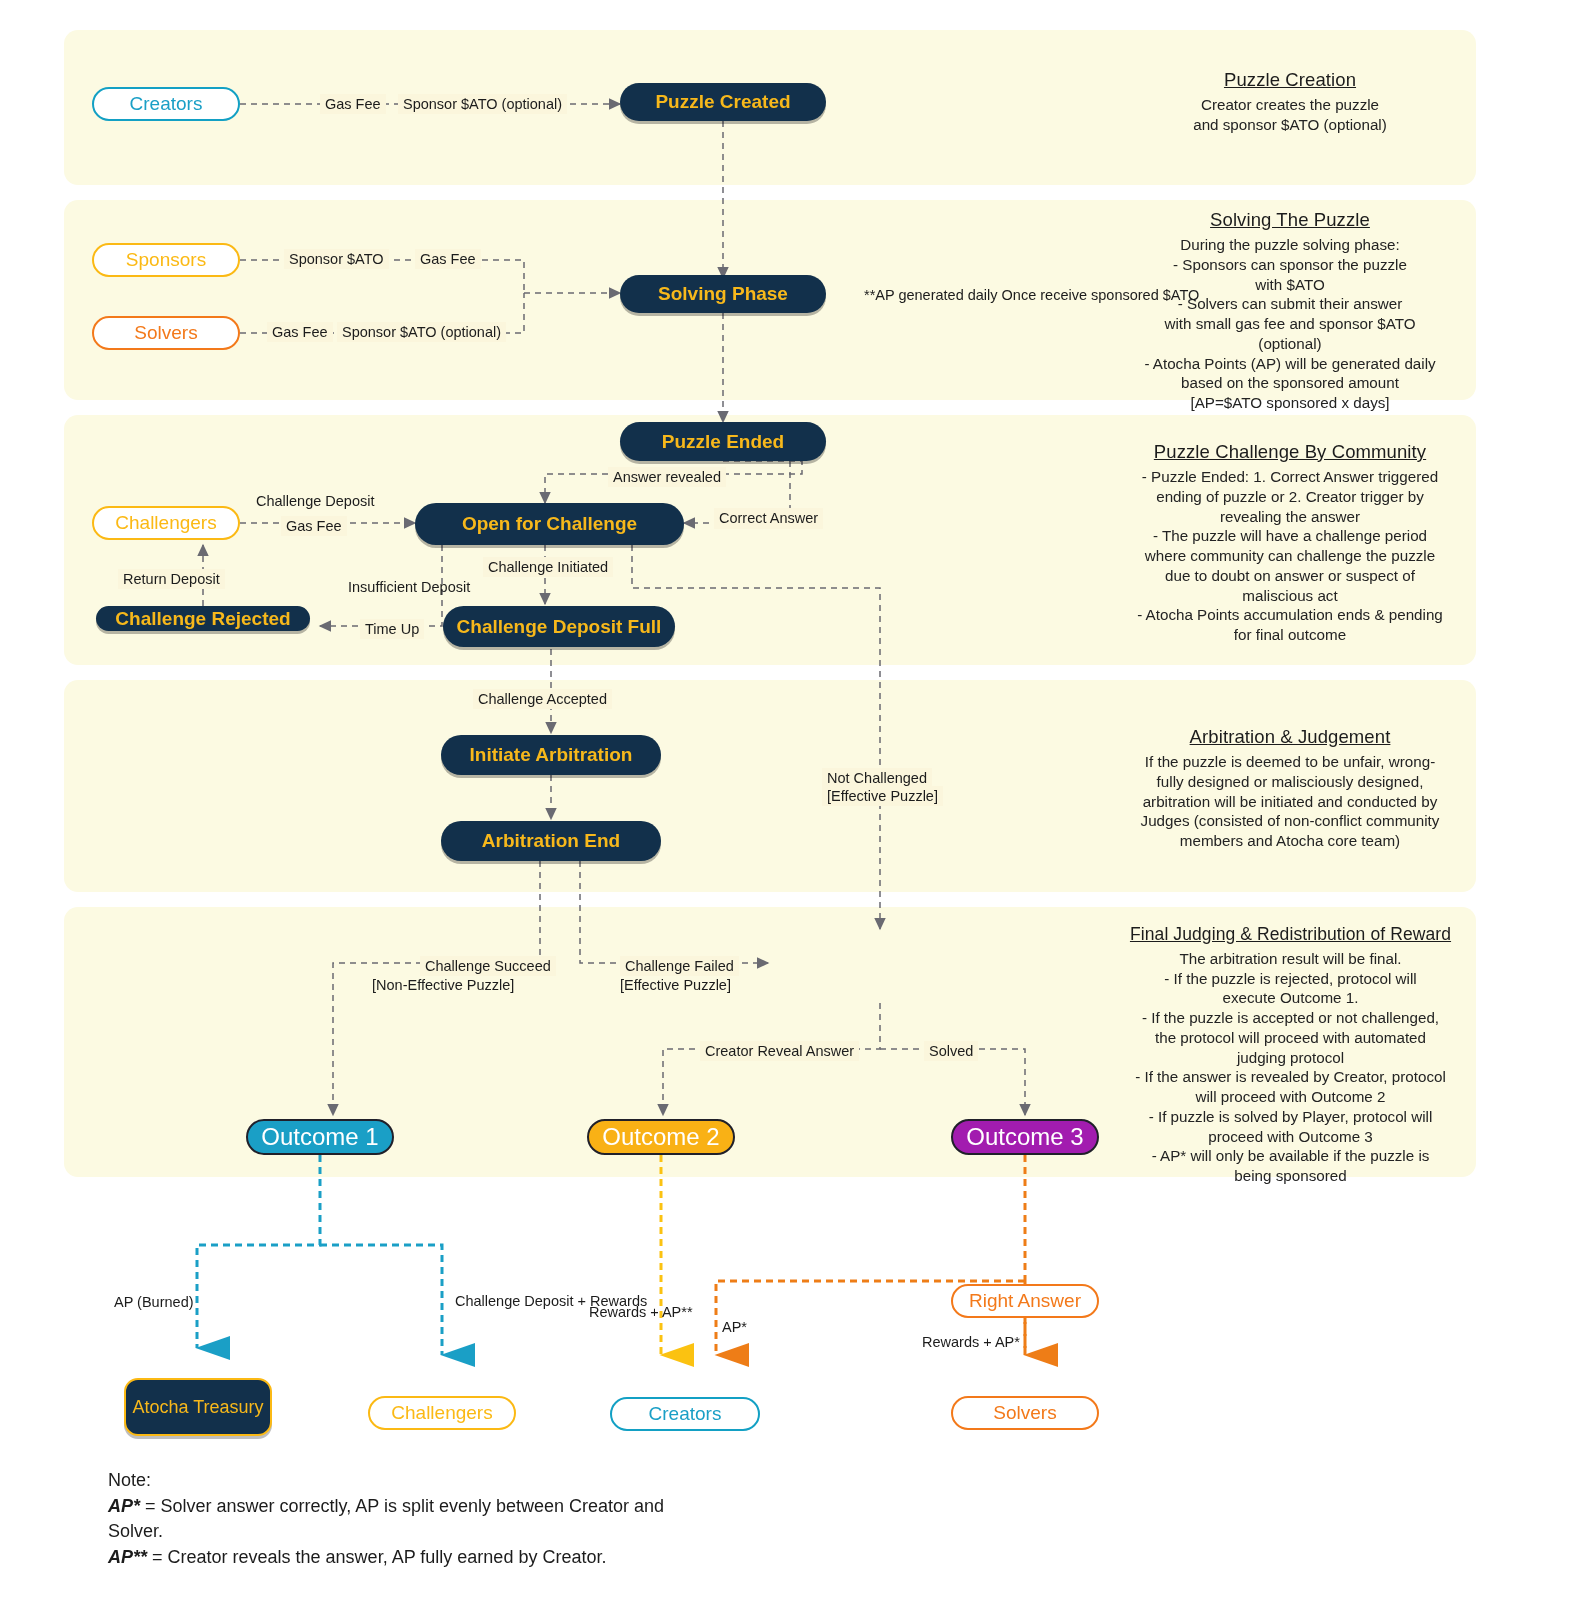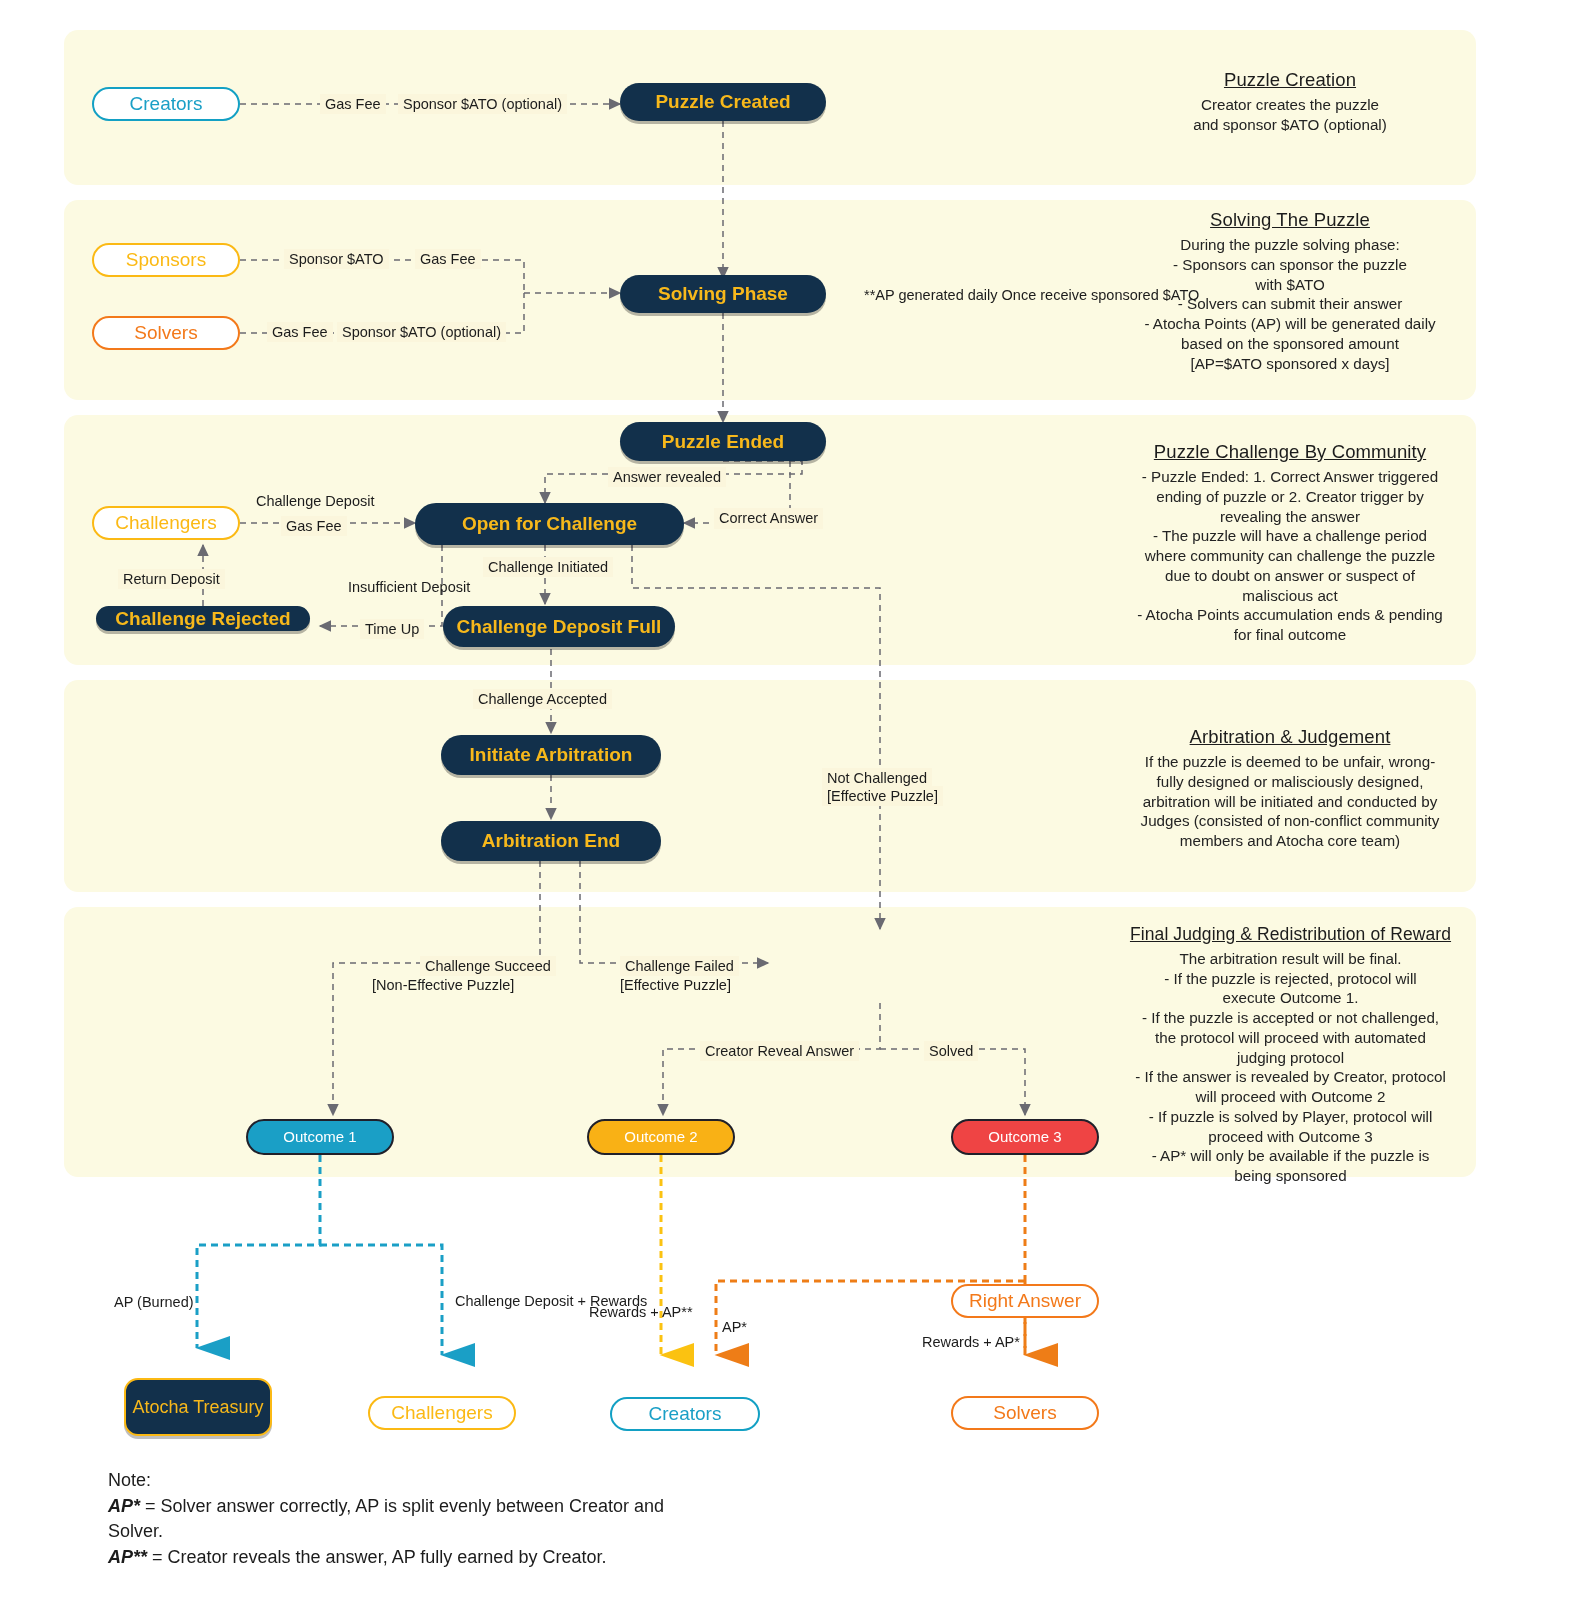--- a/index.html
+++ b/index.html
@@ -10,24 +10,24 @@
 
   .node{position:absolute;box-sizing:border-box;display:flex;align-items:center;justify-content:center;
         text-align:center;line-height:1.12;border-radius:999px;}
   .node.dark{background:#12304b;color:#f7b81b;font-size:19px;font-weight:600;
              box-shadow:0 3px 0 rgba(0,0,0,.28);}
   .node.dark.two{border-radius:26px;}
   .node.pill{background:#ffffff;font-size:19px;font-weight:500;border:2.2px solid #000;}
   .node.pill.blue{border-color:#13a0c4;color:#1a9fc6;}
   .node.pill.yellow{border-color:#fbb914;color:#fbb914;}
   .node.pill.orange{border-color:#f3791a;color:#f3791a;}
-  .node.outcome{color:#fff;font-size:15px;border:2px solid #20202a;font-weight:500;}
+  .node.outcome{color:#fff;font-size:24px;border:2px solid #20202a;font-weight:500;}
   .node.o1{background:#1a9fc6;}
   .node.o2{background:#f9b115;}
-  .node.o3{background:#ef4444;}
+  .node.o3{background:#a21caf;}
   .node.treasury{background:#12304b;color:#f7b81b;font-size:18px;border:2.2px solid #fbb914;border-radius:14px;
                  box-shadow:0 3px 0 rgba(0,0,0,.25);}
 
   .elabel{position:absolute;background:#fbf6dc;color:#1c1c1c;font-size:14.5px;padding:1px 5px;
           white-space:nowrap;line-height:1.25;}
   .plain{position:absolute;color:#1c1c1c;font-size:14.5px;white-space:nowrap;line-height:1.3;
          background:transparent;text-align:center;}
 
   .side{position:absolute;text-align:center;color:#232323;font-size:15.2px;line-height:1.30;}
   .side .st{font-size:18.5px;text-decoration:underline;color:#1c1c1c;margin-bottom:3px;display:block;
@@ -195,20 +195,21 @@
     <span class="sb">Creator creates the puzzle</span>
     <span class="sb">and sponsor $ATO (optional)</span>
   </div>
 
   <div class="side" style="left:1135px;top:208px;width:310px;">
     <span class="st">Solving The Puzzle</span>
     <span class="sb">During the puzzle solving phase:</span>
     <span class="sb">- Sponsors can sponsor the puzzle</span>
     <span class="sb">with $ATO</span>
     <span class="sb">- Solvers can submit their answer</span>
+    <span class="sb">with small gas fee and sponsor $ATO (optional)</span>
     <span class="sb">- Atocha Points (AP) will be generated daily</span>
     <span class="sb">based on the sponsored amount</span>
     <span class="sb">[AP=$ATO sponsored x days]</span>
   </div>
 
   <div class="side" style="left:1135px;top:440px;width:310px;">
     <span class="st">Puzzle Challenge By Community</span>
     <span class="sb">- Puzzle Ended: 1. Correct Answer triggered</span>
     <span class="sb">ending of puzzle or 2. Creator trigger by</span>
     <span class="sb">revealing the answer</span>

